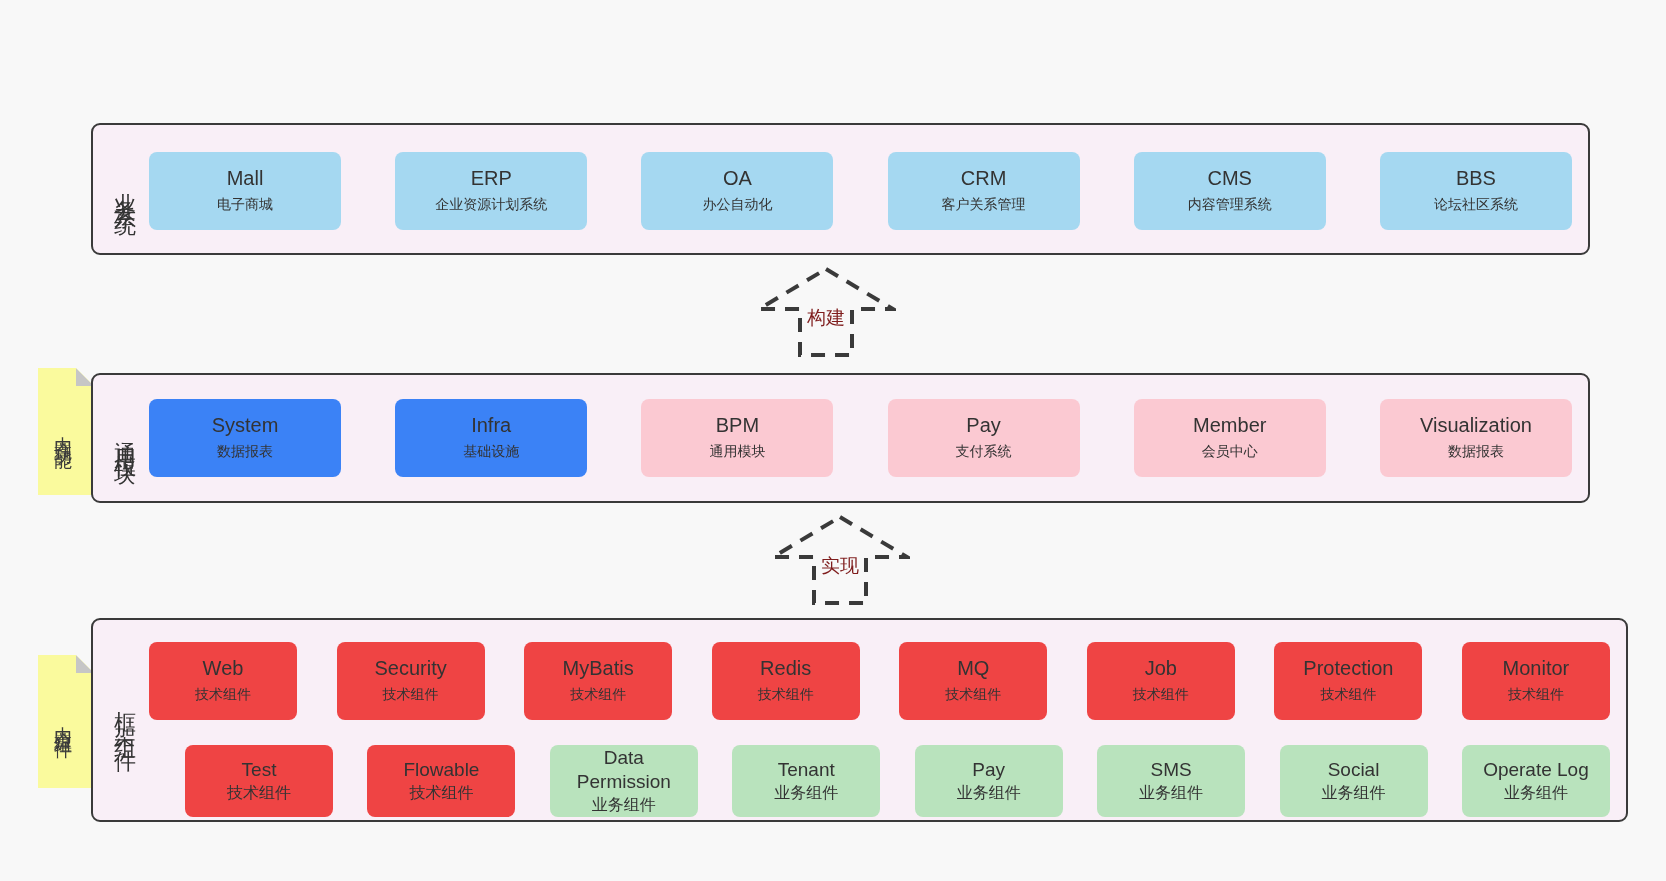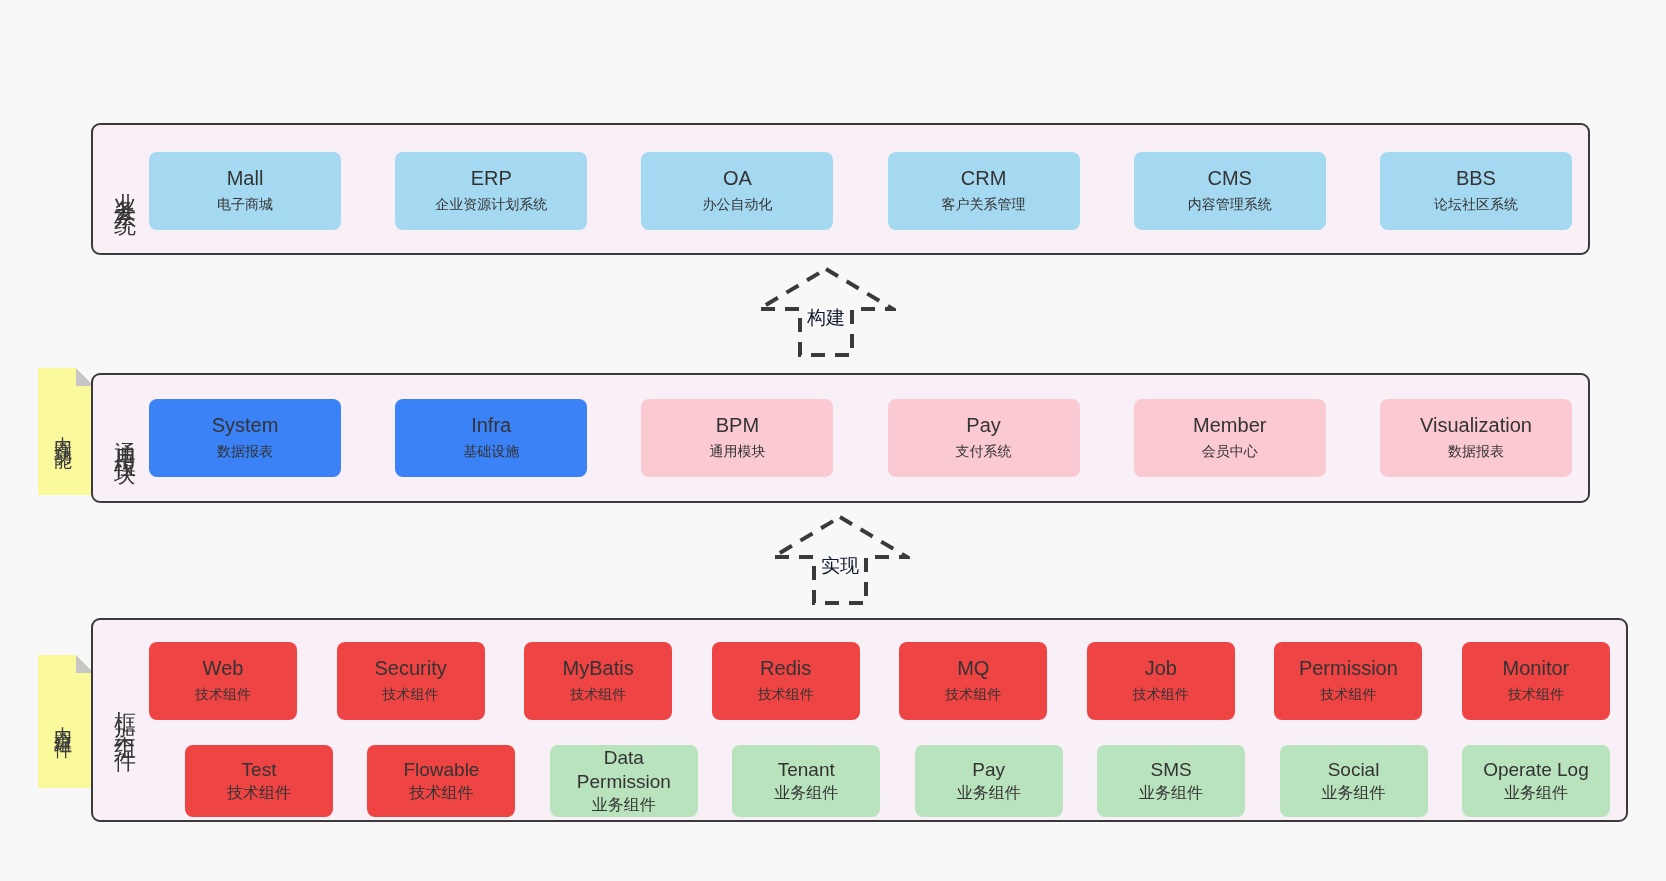--- a/index.html
+++ b/index.html
@@ -60,21 +60,21 @@
     writing-mode:vertical-rl;text-orientation:upright;
     font-size:18px;letter-spacing:5px;color:#3a3a3a;white-space:nowrap;
     margin-right:6px;
   }
 
   
   .arrow{position:absolute;width:140px;height:92px;z-index:0;}
   .arrow svg{display:block;}
   .alabel{
     position:absolute;left:50%;top:52px;transform:translate(-50%,-50%);
-    background:#f8f8f8;padding:2px 3px;font-size:19px;color:#0f172a;white-space:nowrap;
+    background:#f8f8f8;padding:2px 3px;font-size:19px;color:#7f1d1d;white-space:nowrap;
   }
 </style>
 </head>
 <body>
 
 <div class="stage">
 
   <div class="container" style="left:91px;top:123px;width:1499px;height:132px;">
     <div class="vlabel">业务系统</div>
     <div class="boxes" style="top:27px;height:78px;">
@@ -181,21 +181,21 @@
       </div>
       <div class="box gdark w148 h78">
         <div class="en">MQ</div>
         <div class="zh">技术组件</div>
       </div>
       <div class="box gdark w148 h78">
         <div class="en">Job</div>
         <div class="zh">技术组件</div>
       </div>
       <div class="box gdark w148 h78">
-        <div class="en">Permission</div>
+        <div class="en">Protection</div>
         <div class="zh">技术组件</div>
       </div>
       <div class="box gdark w148 h78">
         <div class="en">Monitor</div>
         <div class="zh">技术组件</div>
       </div>
     </div>
 
     <div class="boxes" style="top:125px;height:72px;padding-left:36px;">
       <div class="box gdark w148 h72 row2box">

